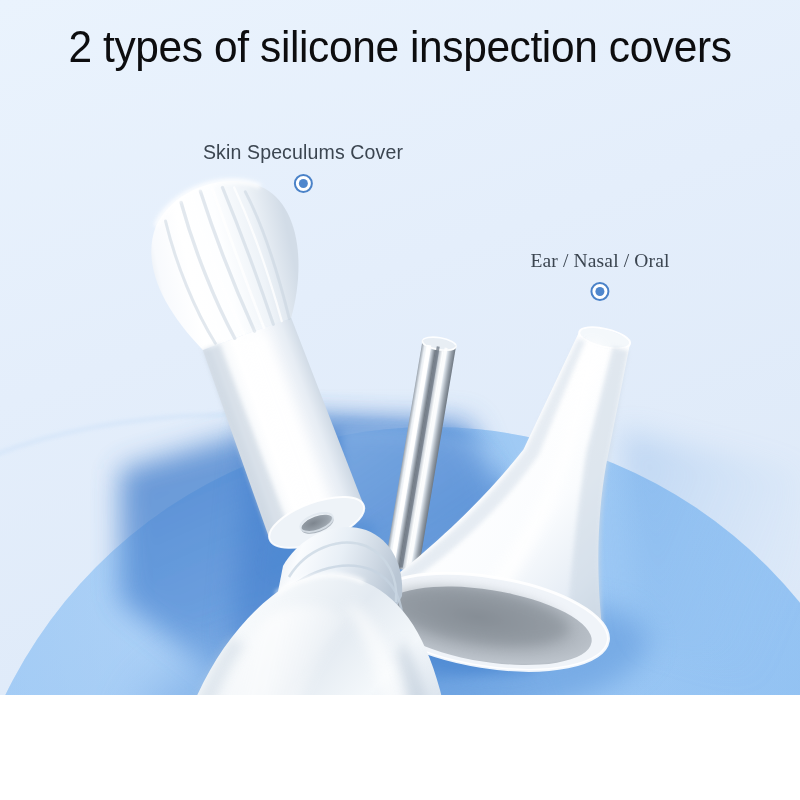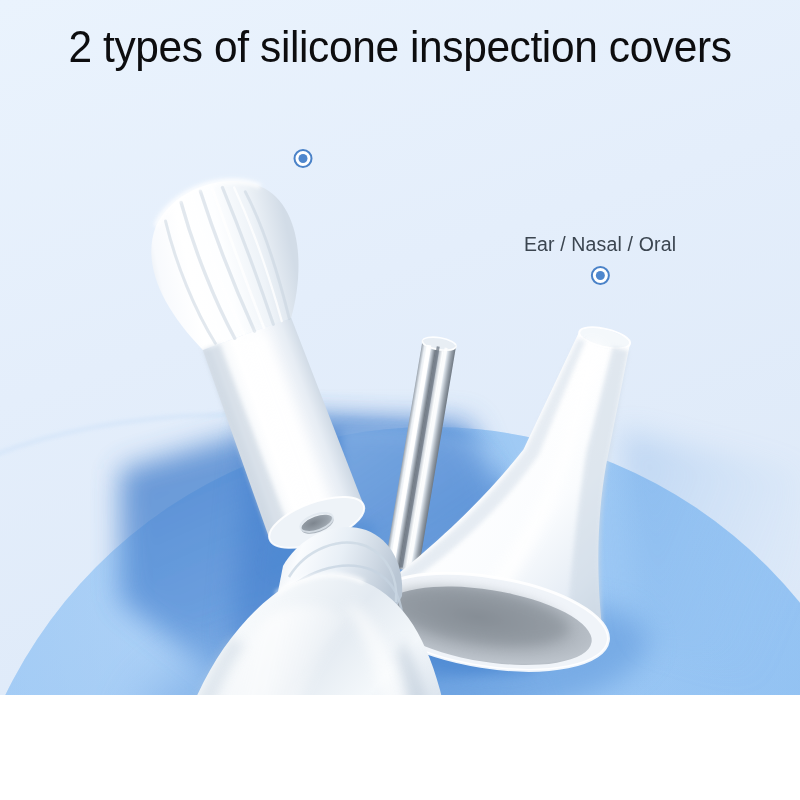--- a/index.html
+++ b/index.html
@@ -31,21 +31,21 @@
     background:#ffffff;
     display:flex;align-items:center;justify-content:center;
     margin:9px auto 0 auto;
     box-sizing:border-box;
   }
   .marker i{
     display:block;width:9px;height:9px;border-radius:50%;
     background:#4f87cd;
   }
   #callout-skin{left:303px;top:140px;transform:translateX(-50%);}
-  #callout-ear{left:600px;top:232px;transform:translateX(-50%);}
+  #callout-ear{left:600px;top:248px;transform:translateX(-50%);font-family:Liberation Serif, serif;}
 </style>
 </head>
 <body>
 
 <div id="stage">
 
   <svg class="scene" width="800" height="800" viewBox="0 0 800 800">
     <defs>
 
       <linearGradient id="gBg" x1="0" y1="0" x2="0.35" y2="1">
@@ -308,20 +308,21 @@
 
       <path d="M 276 594 C 306 572 340 570 364 582" stroke="#ffffff" stroke-width="4" fill="none" opacity="0.9" filter="url(#blurXS)"></path>
     </g>
 
     <rect x="0" y="760" width="800" height="40" fill="#8dbcef" opacity="0.10"></rect>
   </svg>
 
   <div id="title">2 types of silicone inspection covers</div>
 
   <div class="callout" id="callout-skin">
+    <div class="ctext">Skin Speculums Cover</div>
     <div class="marker">
         <i></i>
       </div>
   </div>
 
   <div class="callout" id="callout-ear">
     <div class="ctext">Ear / Nasal / Oral</div>
     <div class="marker">
         <i></i>
       </div>

